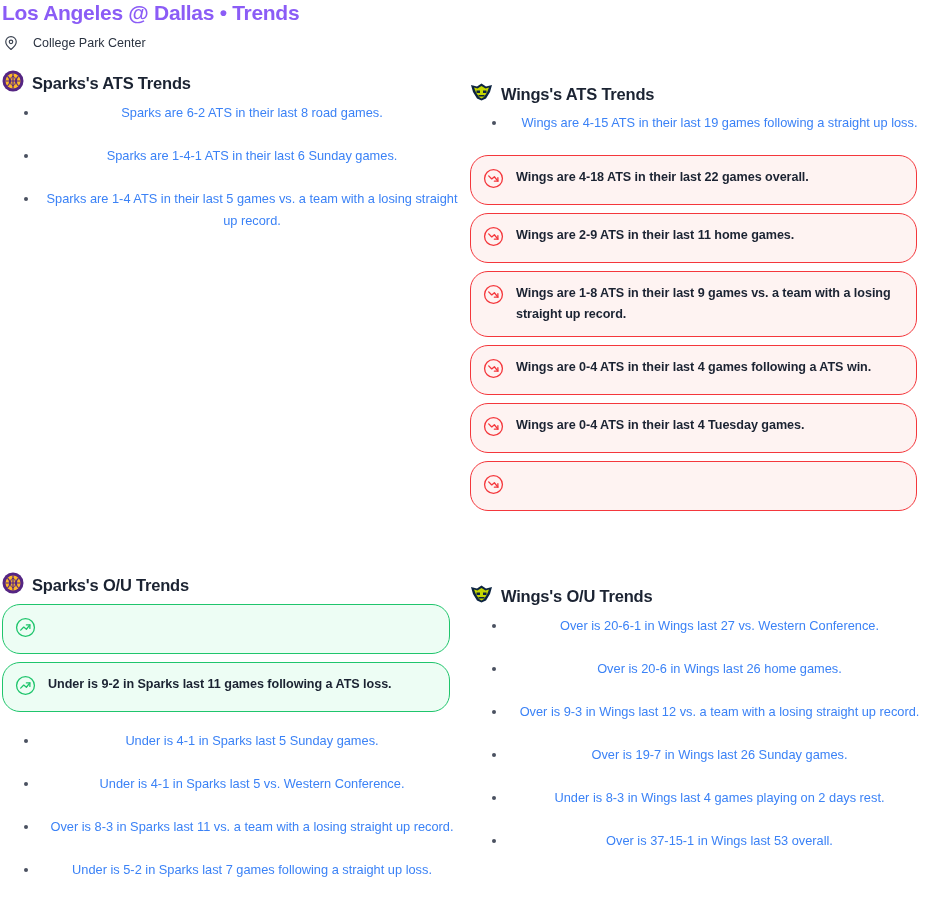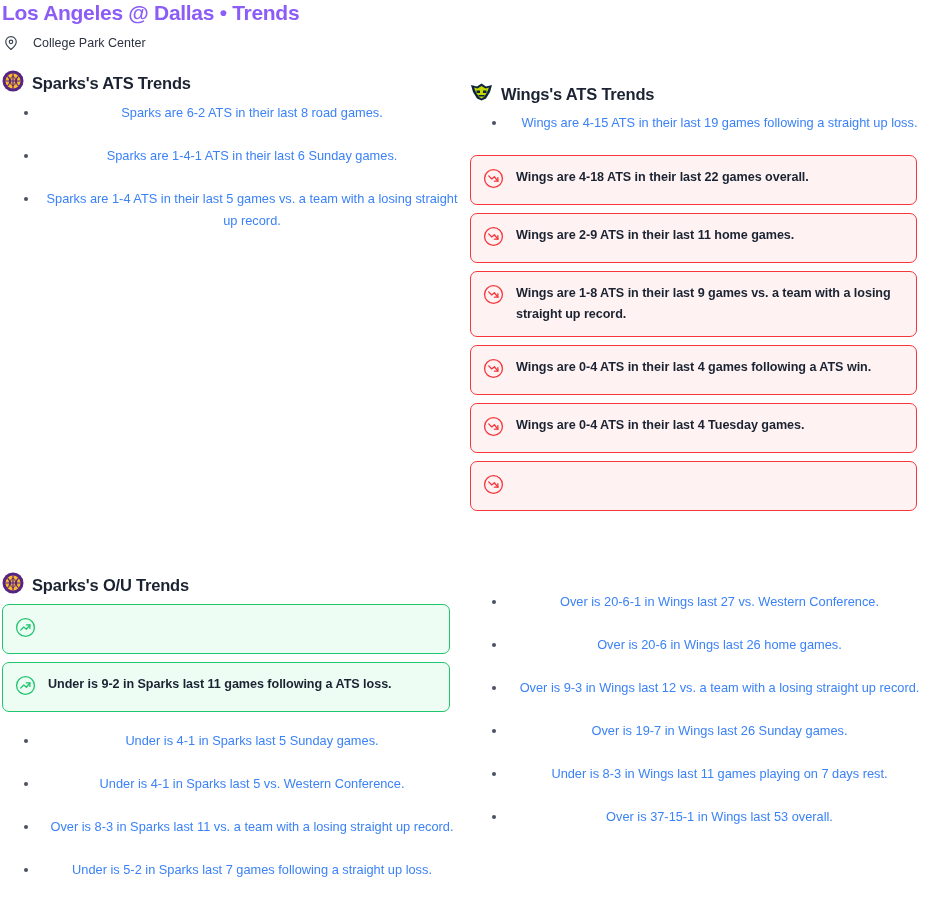--- a/index.html
+++ b/index.html
@@ -95,21 +95,21 @@
     width: 4px; height: 4px;
     border-radius: 50%;
     background: #4a5160;
   }
 
   
   .card {
     display: flex;
     align-items: flex-start;
     gap: 12px;
-    border-radius: 7px;
+    border-radius: 18px;
     border-width: 1.4px;
     border-style: solid;
     padding: 11px 12px 11px 12px;
     margin-bottom: 8px;
     min-height: 40px;
   }
   .card .card-icon { flex: 0 0 auto; margin-top: 1px; display: block; }
   .card .card-text {
     font-size: 12.6px;
     font-weight: 700;
@@ -293,25 +293,36 @@
 
       <ul class="trend-list" style="margin-top:18px;">
         <li>Under is 4-1 in Sparks last 5 Sunday games.</li>
         <li>Under is 4-1 in Sparks last 5 vs. Western Conference.</li>
         <li>Over is 8-3 in Sparks last 11 vs. a team with a losing straight up record.</li>
         <li>Under is 5-2 in Sparks last 7 games following a straight up loss.</li>
       </ul>
     </div>
 
     <div class="col-right">
+      <div class="section-head">
+        <span class="logo">
+          <svg width="23" height="20" viewBox="0 0 46 40">
+            <path d="M2 6 L14 9 L23 3 L32 9 L44 6 L40 20 L32 33 L23 37 L14 33 L6 20 Z" fill="#0c2340"></path>
+            <path d="M8 11 L15 13 L23 8 L31 13 L38 11 L34 21 L28 30 L23 33 L18 30 L12 21 Z" fill="#c4d600"></path>
+            <path d="M13 17 h7 v5 h-7 z M26 17 h7 v5 h-7 z" fill="#0c2340"></path>
+            <path d="M17 26 h12 v3 h-12 z" fill="#0c2340"></path>
+          </svg>
+        </span>
+        <h2>Wings's O/U Trends</h2>
+      </div>
 
       <ul class="trend-list" style="margin-top:7px;">
         <li>Over is 20-6-1 in Wings last 27 vs. Western Conference.</li>
         <li>Over is 20-6 in Wings last 26 home games.</li>
         <li>Over is 9-3 in Wings last 12 vs. a team with a losing straight up record.</li>
         <li>Over is 19-7 in Wings last 26 Sunday games.</li>
-        <li>Under is 8-3 in Wings last 11 games playing on 7 days rest.</li>
+        <li>Under is 8-3 in Wings last 4 games playing on 2 days rest.</li>
         <li>Over is 37-15-1 in Wings last 53 overall.</li>
       </ul>
     </div>
   </div>
 
 </div>
 
 </body></html>

